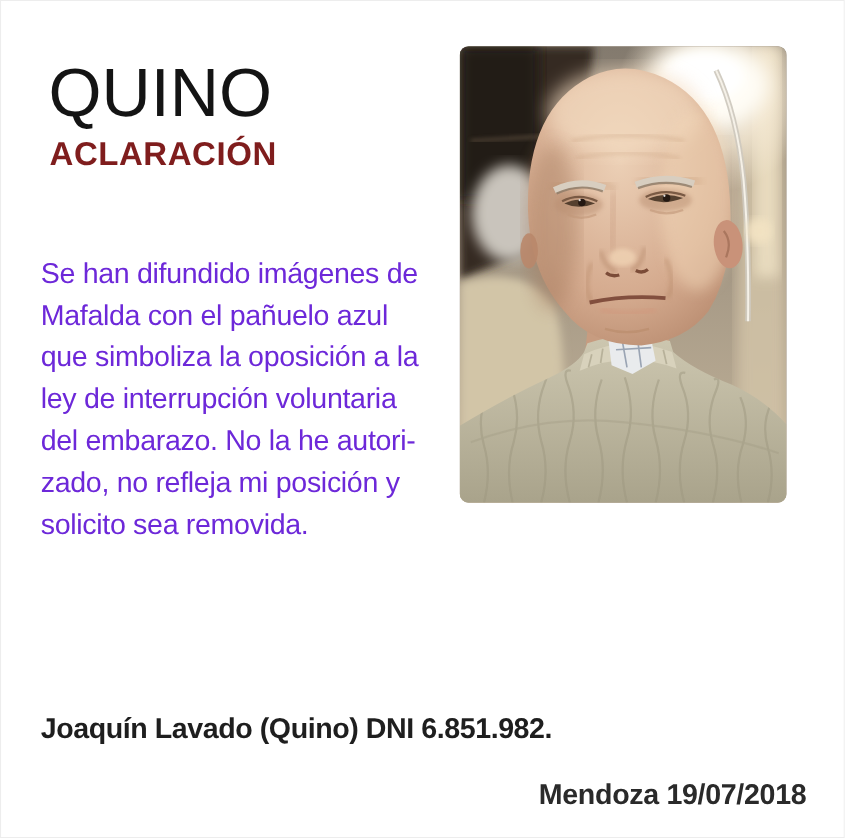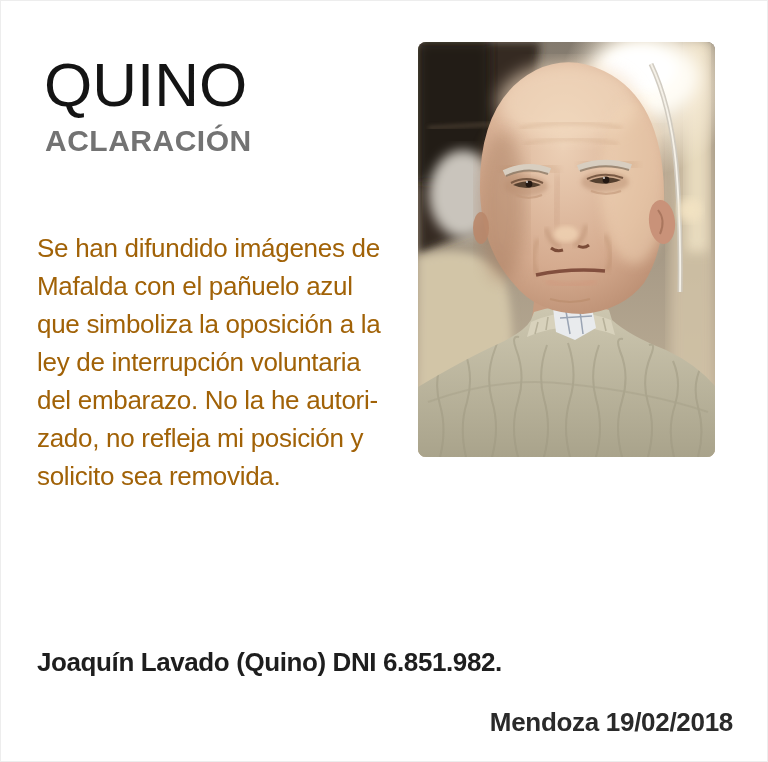--- a/index.html
+++ b/index.html
@@ -13,25 +13,25 @@
     overflow:hidden;
   }
   .title{
     position:absolute;left:44px;top:54px;
     font-size:62px;line-height:1;font-weight:400;
     color:#141414;letter-spacing:0px;
   }
   .subtitle{
     position:absolute;left:45px;top:126px;
     font-size:30px;line-height:1;font-weight:700;
-    color:#737373;letter-spacing:0.5px;
+    color:#7f1d1d;letter-spacing:0.5px;
   }
   .para{
     white-space:pre-line;
-    color:#a16207;
+    color:#6d28d9;
   }
   .para-narrow{
     position:absolute;left:37px;top:229px;
     width:385px;
     font-size:26px;line-height:38px;
     font-weight:500;letter-spacing:-0.3px;
   }
   .para-wide{
     position:absolute;left:37px;top:484px;
     width:700px;
@@ -76,21 +76,21 @@
   <div class="para para-narrow">Se han difundido imágenes de
 Mafalda con el pañuelo azul
 que simboliza la oposición a la
 ley de interrupción voluntaria
 del embarazo. No la he autori-
 zado, no refleja mi posición y
 solicito sea removida.</div>
 
   <div class="signature">Joaquín Lavado (Quino) DNI 6.851.982.</div>
 
-  <div class="dateline">Mendoza 19/02/2018</div>
+  <div class="dateline">Mendoza 19/07/2018</div>
 
   <div class="photo" title="Portrait of an elderly bald man (Quino) in a beige cable-knit sweater, indoors with warm lamp light">
     <svg viewBox="0 0 297 415" preserveAspectRatio="none" xmlns="http://www.w3.org/2000/svg">
       <defs>
         <linearGradient id="wall" x1="0" y1="0" x2="0" y2="1">
           <stop offset="0" stop-color="#837a6e"></stop>
           <stop offset="0.55" stop-color="#a99c88"></stop>
           <stop offset="1" stop-color="#c3b49a"></stop>
         </linearGradient>
         <radialGradient id="lampGlow" cx="0.5" cy="0.5" r="0.5">

